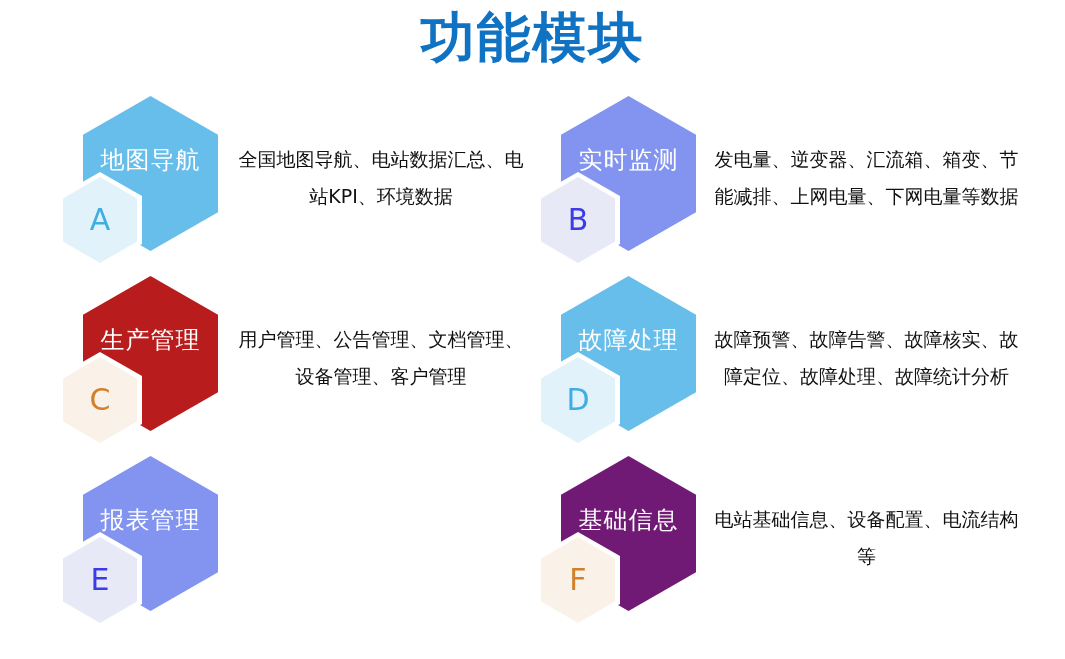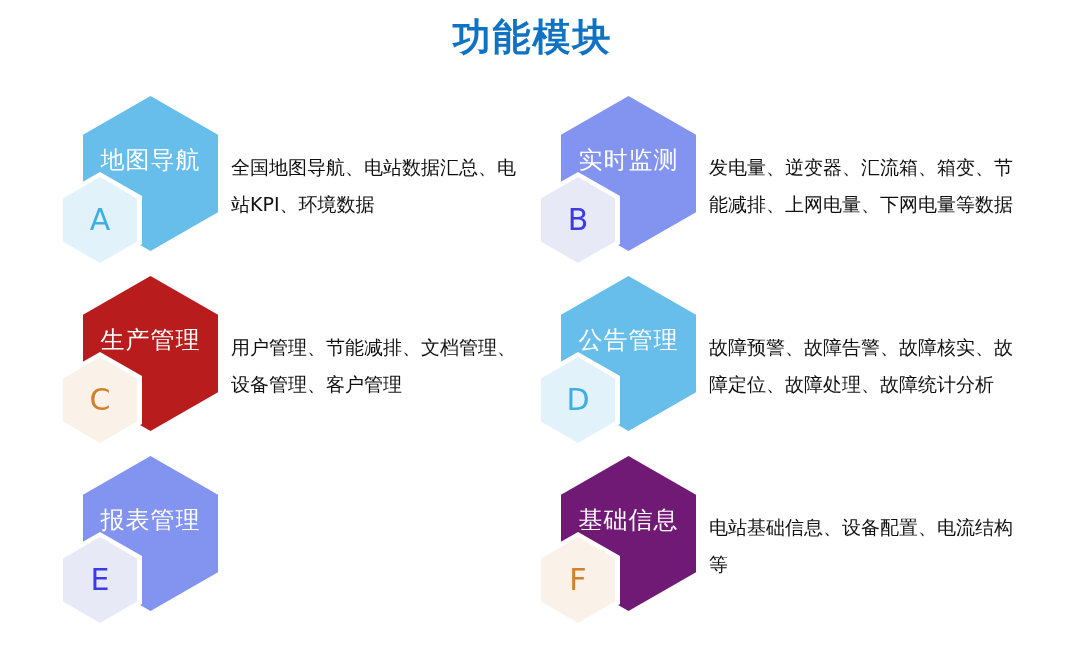--- a/index.html
+++ b/index.html
@@ -15,21 +15,21 @@
     position: relative;
   }
 
   
   .page-title {
     position: absolute;
     top: 2px;
     left: 0;
     width: 1065px;
     text-align: center;
-    font-size: 38px;
+    font-size: 54px;
     font-weight: bold;
     color: #1072C2;
     letter-spacing: 2px;
     line-height: 70px;
     white-space: nowrap;
   }
 
   
   .modules {
     position: absolute;
@@ -108,25 +108,26 @@
     font-size: 30px;
     line-height: 30px;
     font-family: "DejaVu Sans", "Liberation Sans", sans-serif;
     font-weight: 400;
   }
 
   
   .module-desc {
     position: absolute;
     left: 196px;
-    top: 8px;
+    top: 0px;
     width: 300px;
     height: 180px;
     display: flex;
     align-items: center;
+    text-align: center;
   }
   .module-desc-inner {
     font-size: 19px;
     line-height: 37px;
     color: #101010;
     font-family: "DejaVu Sans", "Liberation Sans", sans-serif;
     word-break: break-all;
   }
   .module.col-right .hex-cluster { left: 18px; }
   .module.col-right .module-desc { left: 194px; width: 315px; }
@@ -172,28 +173,28 @@
     <div class="hex-cluster">
       <div class="hex-main" style="background: #b91c1c;">
         <span class="hex-main-label">生产管理</span>
       </div>
       <div class="hex-badge-gap"></div>
       <div class="hex-badge" style="background: rgb(250, 242, 233);">
         <span class="hex-badge-letter" style="color: rgb(210, 128, 42);">C</span>
       </div>
     </div>
     <div class="module-desc">
-      <div class="module-desc-inner">用户管理、节能减排、文档管理、设备管理、客户管理</div>
+      <div class="module-desc-inner">用户管理、公告管理、文档管理、设备管理、客户管理</div>
     </div>
   </div>
 
   <div class="module col-right row-2">
     <div class="hex-cluster">
       <div class="hex-main" style="background: rgb(103, 190, 234);">
-        <span class="hex-main-label">公告管理</span>
+        <span class="hex-main-label">故障处理</span>
       </div>
       <div class="hex-badge-gap"></div>
       <div class="hex-badge" style="background: rgb(226, 242, 251);">
         <span class="hex-badge-letter" style="color: rgb(63, 174, 227);">D</span>
       </div>
     </div>
     <div class="module-desc">
       <div class="module-desc-inner">故障预警、故障告警、故障核实、故障定位、故障处理、故障统计分析</div>
     </div>
   </div>

